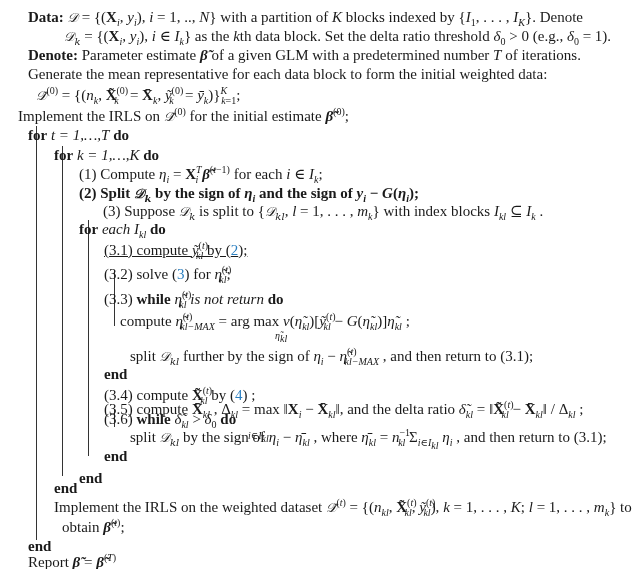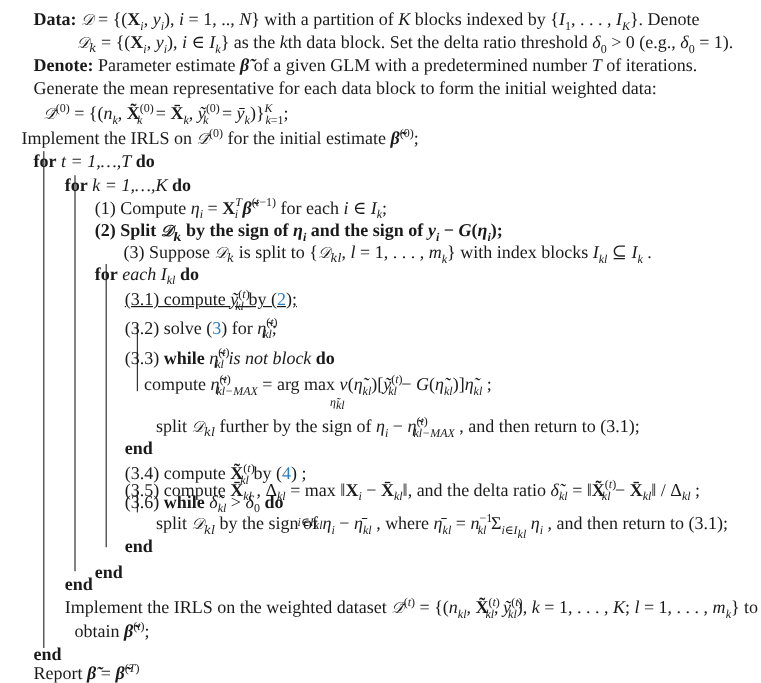--- a/index.html
+++ b/index.html
@@ -68,21 +68,21 @@
   <b>for</b> <span class="i">each I<sub>kl</sub></span> <b>do</b>
 </div>
 
 <div class="ln" style="left:104px; top:241px;text-decoration:underline;">
   (3.1) compute <span class="i">ỹ</span><sup>(<span class="i">t</span>)</sup><sub class="i" style="margin-left:-12px;">kl</sub> by (<span class="ref">2</span>);
 </div>
 <div class="ln" style="left:104px; top:265px;">
   (3.2) solve (<span class="ref">3</span>) for <span class="i">η̃</span><sup>(<span class="i">t</span>)</sup><sub class="i" style="margin-left:-12px;">kl</sub>;
 </div>
 <div class="ln" style="left:104px; top:290px;">
-  (3.3) <b>while</b> <span class="i">η̃</span><sup>(<span class="i">t</span>)</sup><sub class="i" style="margin-left:-12px;">kl</sub> <span class="i">is not block</span> <b>do</b>
+  (3.3) <b>while</b> <span class="i">η̃</span><sup>(<span class="i">t</span>)</sup><sub class="i" style="margin-left:-12px;">kl</sub> <span class="i">is not return</span> <b>do</b>
 </div>
 <div class="ln" style="left:120px; top:284px; top:286px; margin-top:26px;">
   compute <span class="i">η̃</span><sup>(<span class="i">t</span>)</sup><sub class="i" style="margin-left:-12px;">kl−MAX</sub> = arg max <span class="i">ν</span>(<span class="i">η̃<sub>kl</sub></span>)[<span class="i">ỹ</span><sup>(<span class="i">t</span>)</sup><sub class="i" style="margin-left:-12px;">kl</sub> − <span class="i">G</span>(<span class="i">η̃<sub>kl</sub></span>)]<span class="i">η̃<sub>kl</sub></span> ;
 </div>
 <div class="under" style="left:275px; top:330px;">η̃<sub>kl</sub></div>
 <div class="ln" style="left:130px; top:347px;">
   split <span class="cal">𝒟<sub>kl</sub></span> further by the sign of <span class="i">η<sub>i</sub></span> − <span class="i">η̃</span><sup>(<span class="i">t</span>)</sup><sub class="i" style="margin-left:-12px;">kl−MAX</sub> , and then return to (3.1);
 </div>
 <div class="ln b" style="left:104px; top:365px; top:333px; margin-top:32px;">end</div>
 <div class="ln" style="left:104px; top:386px; top:354px; margin-top:32px;text-align:center;">

